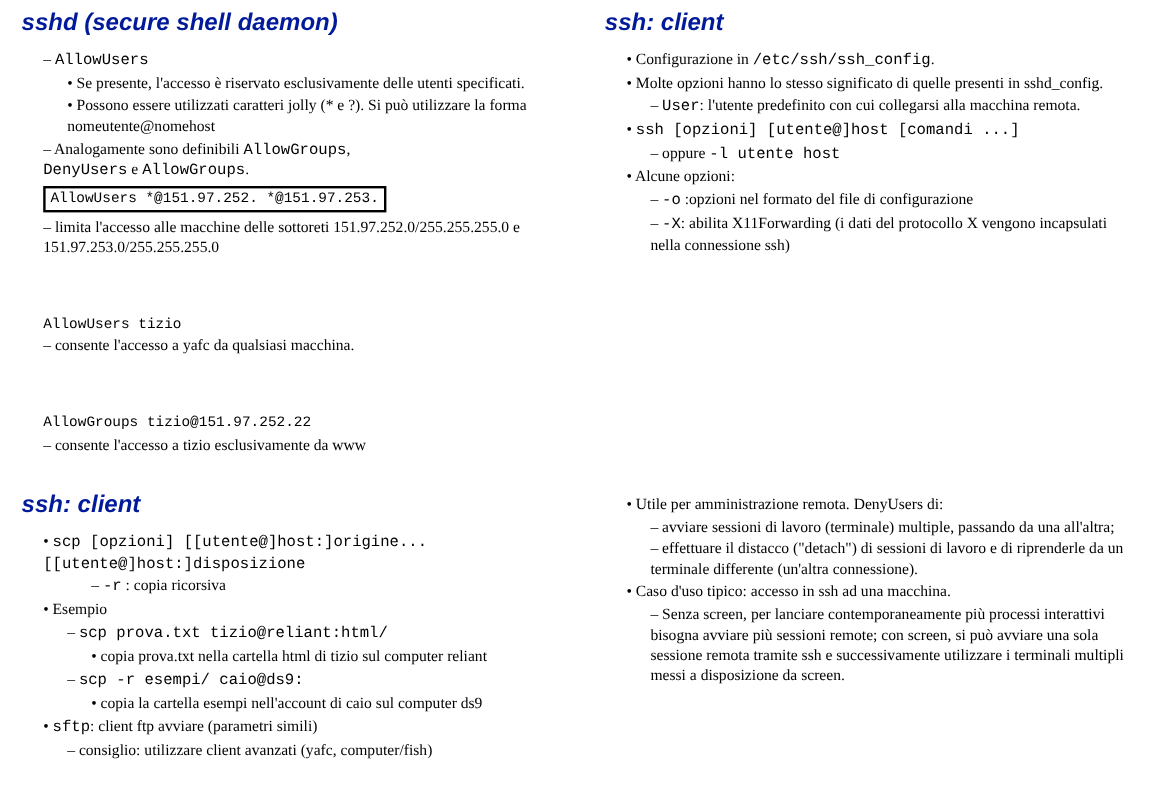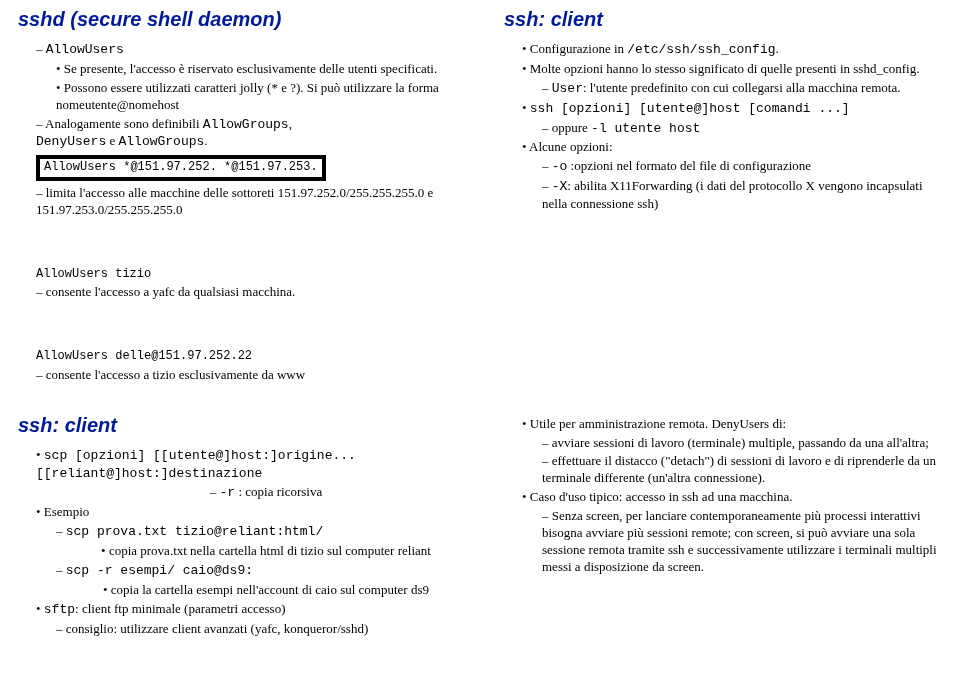--- a/index.html
+++ b/index.html
@@ -22,27 +22,27 @@
     font-style: italic;
     font-size: 20px;
     color: #001a99;
     margin-bottom: 10px;
   }
   .mono { font-family: "Courier New", monospace; font-size: 12px; margin-top: 48px; }
   .mono-inline { font-family: "Courier New", monospace; }
   ul { list-style: none; }
   .lvl1 { padding-left: 18px; }
   .lvl2 { padding-left: 38px; }
-  .lvl3 { padding-left: 58px; text-align: center; }
+  .lvl3 { padding-left: 58px; }
   .bullet::before { content: "• "; }
   .dash::before { content: "– "; }
   .dot::before { content: "• "; }
   li { margin: 2px 0; line-height: 1.3; }
   .box {
-    border: 4px solid #000000;
+    border: 2px solid #000000;
     padding: 1px 4px;
     display: inline-block;
     margin-top: 2px;
     margin-bottom: 2px;
   }
   .spacer { height: 28px; }
 </style>
 </head>
 <body>
 
@@ -51,21 +51,21 @@
     <div class="title">sshd (secure shell daemon)</div>
     <ul>
       <li class="lvl1 dash"><span class="mono-inline">AllowUsers</span></li>
       <li class="lvl2 dot">Se presente, l'accesso è riservato esclusivamente delle utenti specificati.</li>
       <li class="lvl2 dot">Possono essere utilizzati caratteri jolly (* e ?). Si può utilizzare la forma nomeutente@nomehost</li>
       <li class="lvl1 dash"><span>Analogamente sono definibili </span><span class="mono-inline">AllowGroups</span><span>, </span><br><span class="mono-inline">DenyUsers</span><span> e </span><span class="mono-inline">AllowGroups</span><span>.</span></li>
       <li class="lvl1"><span class="box mono">AllowUsers *@151.97.252. *@151.97.253.</span></li>
       <li class="lvl1 dash">limita l'accesso alle macchine delle sottoreti 151.97.252.0/255.255.255.0 e 151.97.253.0/255.255.255.0</li>
       <li class="lvl1 mono">AllowUsers tizio</li>
       <li class="lvl1 dash">consente l'accesso a yafc da qualsiasi macchina.</li>
-      <li class="lvl1 mono">AllowUsers delle@151.97.252.22</li>
+      <li class="lvl1 mono">AllowGroups tizio@151.97.252.22</li>
       <li class="lvl1 dash">consente l'accesso a tizio esclusivamente da www</li>
     </ul>
   </div>
 
   <div class="col">
     <div class="title">ssh: client</div>
     <ul>
       <li class="lvl1 bullet"><span>Configurazione in </span><span class="mono-inline">/etc/ssh/ssh_config</span><span>.</span></li>
       <li class="lvl1 bullet">Molte opzioni hanno lo stesso significato di quelle presenti in sshd_config.</li>
       <li class="lvl2 dash"><span class="mono-inline">User</span><span>: l'utente predefinito con cui collegarsi alla macchina remota.</span></li>
@@ -77,29 +77,29 @@
     </ul>
   </div>
 </div>
 
 <div class="spacer"></div>
 
 <div class="row">
   <div class="col">
     <div class="title">ssh: client</div>
     <ul>
-      <li class="lvl1 bullet"><span class="mono-inline">scp [opzioni] [[utente@]host:]origine... [[reliant@]host:]destinazione</span></li>
+      <li class="lvl1 bullet"><span class="mono-inline">scp [opzioni] [[utente@]host:]origine... [[utente@]host:]disposizione</span></li>
       <li class="lvl3 dash"><span class="mono-inline">-r</span><span> : copia ricorsiva</span></li>
       <li class="lvl1 bullet">Esempio</li>
       <li class="lvl2 dash"><span class="mono-inline">scp prova.txt tizio@reliant:html/</span></li>
       <li class="lvl3 dot">copia prova.txt nella cartella html di tizio sul computer reliant</li>
       <li class="lvl2 dash"><span class="mono-inline">scp -r esempi/ caio@ds9:</span></li>
       <li class="lvl3 dot">copia la cartella esempi nell'account di caio sul computer ds9</li>
-      <li class="lvl1 bullet"><span class="mono-inline">sftp</span><span>: client ftp minimale (parametri accesso)</span></li>
-      <li class="lvl2 dash">consiglio: utilizzare client avanzati (yafc, konqueror/sshd)</li>
+      <li class="lvl1 bullet"><span class="mono-inline">sftp</span><span>: client ftp avviare (parametri simili)</span></li>
+      <li class="lvl2 dash">consiglio: utilizzare client avanzati (yafc, computer/fish)</li>
     </ul>
   </div>
 
   <div class="col">
     <ul>
       <li class="lvl1 bullet">Utile per amministrazione remota. DenyUsers di:</li>
       <li class="lvl2 dash">avviare sessioni di lavoro (terminale) multiple, passando da una all'altra;</li>
       <li class="lvl2 dash">effettuare il distacco ("detach") di sessioni di lavoro e di riprenderle da un terminale differente (un'altra connessione).</li>
       <li class="lvl1 bullet">Caso d'uso tipico: accesso in ssh ad una macchina.</li>
       <li class="lvl2 dash">Senza screen, per lanciare contemporaneamente più processi interattivi bisogna avviare più sessioni remote; con screen, si può avviare una sola sessione remota tramite ssh e successivamente utilizzare i terminali multipli messi a disposizione da screen.</li>

